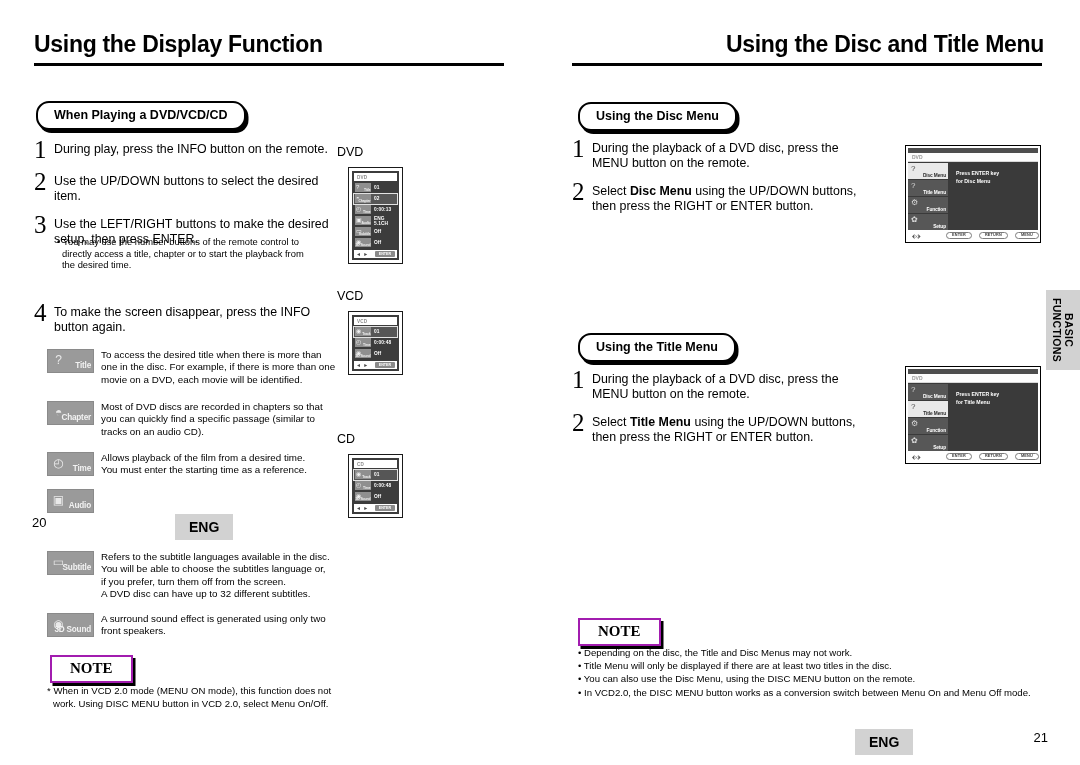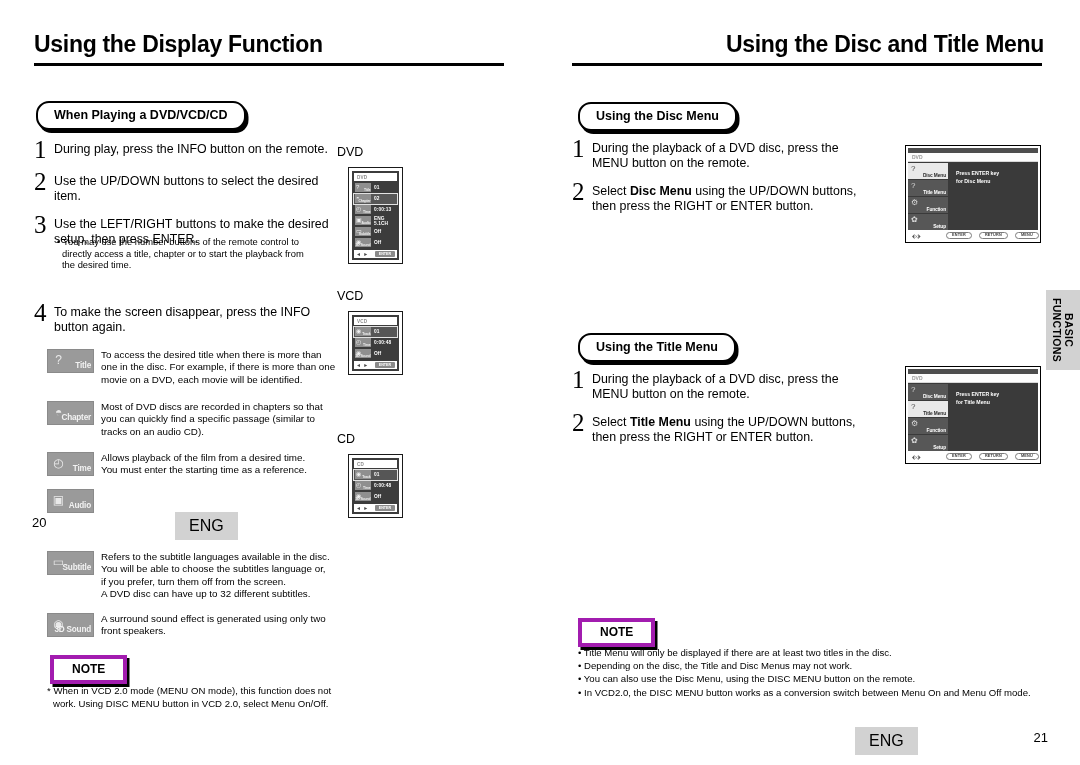--- a/index.html
+++ b/index.html
@@ -124,26 +124,27 @@
   }
   .gloss-text {
     font-size: 9.8px;
     line-height: 12.4px;
   }
   .gloss-text div { white-space: nowrap; }
 
   
   .note-box {
     position: absolute;
-    border: 4px solid #a21caf;
+    border: 2px solid #a21caf;
     background: #fff;
     box-shadow: 2.5px 3px 0 #000;
     padding: 3px 18px 4px 18px;
-    font-size: 12px;
-    font-weight: bold;
+    font-size: 15px;
+    font-weight: bold;
+    font-family: Liberation Serif, serif;
   }
   .note-list {
     position: absolute;
     font-size: 9.6px;
     line-height: 13.2px;
   }
   .note-list div { white-space: nowrap; }
 
   
   .osd-label {
@@ -351,22 +352,22 @@
   
   .pg-num {
     position: absolute;
     bottom: 20px;
     font-size: 13px;
   }
   .lang-box {
     position: absolute;
     bottom: 10px;
     background: #d2d2d2;
-    font-size: 16px;
-    font-weight: normal;
+    font-size: 14px;
+    font-weight: bold;
     padding: 5px 14px;
   }
 </style>
 </head>
 <body>
 
 <div class="page page-left">
 
   <div class="page-title left-title">Using the Display Function</div>
   <div class="title-rule left-rule"></div>
@@ -681,22 +682,22 @@
   <div class="tv-foot">
     <span class="nav">⬖⬗</span>
     <span class="btn">ENTER</span>
     <span class="btn">RETURN</span>
     <span class="btn">MENU</span>
   </div>
 </div>
 
 <div class="note-box" style="left:578px; top:618px;">NOTE</div>
 <div class="note-list" style="left:578px; top:646px;">
+  <div>• Depending on the disc, the Title and Disc Menus may not work.</div>
   <div>• Title Menu will only be displayed if there are at least two titles in the disc.</div>
-  <div>• Depending on the disc, the Title and Disc Menus may not work.</div>
   <div>• You can also use the Disc Menu, using the DISC MENU button on the remote.</div>
   <div>• In VCD2.0, the DISC MENU button works as a conversion switch between Menu On and Menu Off mode.</div>
 </div>
 
 <div class="pg-num" style="right:32px;">21</div>
 <div class="lang-box" style="left:855px;">ENG</div>
 
 <div class="side-tab">
   <span><span>BASIC</span><br><span>FUNCTIONS</span></span>
 </div>

